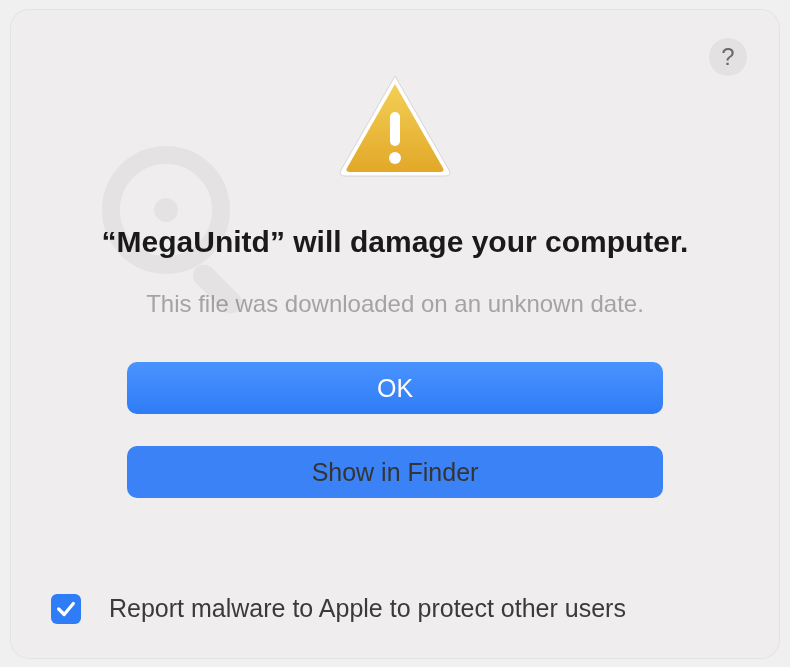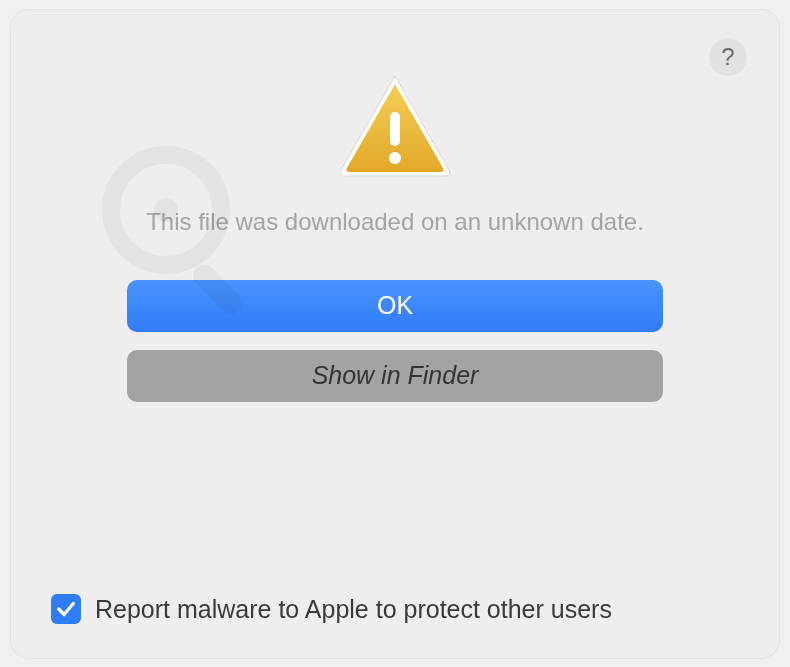--- a/index.html
+++ b/index.html
@@ -64,52 +64,51 @@
       font-size: 24px;
       color: #a5a3a3;
       text-align: left;
       font-weight: 400;
     }
     .button-group {
       margin-top: 44px;
       width: 536px;
       display: flex;
       flex-direction: column;
-      gap: 18px;
+      gap: 32px;
     }
     .btn {
       width: 100%;
       height: 52px;
       border-radius: 10px;
       font-size: 25px;
       border: none;
       cursor: pointer;
       font-family: inherit;
       display: flex;
       align-items: center;
       justify-content: center;
     }
     .btn-primary {
       background: linear-gradient(180deg, #4a93ff 0%, #2e7cf6 100%);
       color: #ffffff;
       font-weight: 500;
     }
     .btn-secondary {
-      background: #a3a3a3;
+      background: #3b82f6;
       color: #343434;
       font-weight: 400;
-      font-style: italic;
     }
     .checkbox-row {
       position: absolute;
       bottom: 34px;
       left: 40px;
       display: flex;
-      align-items: flex-end;
-      gap: 14px;
+      align-items: center;
+      gap: 28px;
     }
     .checkbox {
       position: relative;
       width: 30px;
       height: 30px;
       border-radius: 6px;
       background: #2e7cf6;
       display: flex;
       align-items: center;
       justify-content: center;
@@ -169,20 +168,21 @@
         <stop offset="0%" stop-color="#f3cf56"></stop>
         <stop offset="100%" stop-color="#e2a828"></stop>
       </linearGradient>
     </defs>
     <path d="M 60 6 L 114 100 Q 117 106 110 106 L 10 106 Q 3 106 6 100 Z" fill="#ffffff" stroke="#d8d4d4" stroke-width="1"></path>
     <path d="M 60 14 L 108 98 Q 110 102 105 102 L 15 102 Q 10 102 12 98 Z" fill="url(#triGrad)"></path>
     <rect x="55" y="42" width="10" height="34" rx="5" fill="#ffffff"></rect>
     <circle cx="60" cy="88" r="6" fill="#ffffff"></circle>
   </svg>
 
+  <div class="title">“MegaUnitd” will damage your computer.</div>
 
   <div class="subtitle">This file was downloaded on an unknown date.</div>
 
   <div class="button-group">
     <button class="btn btn-primary">OK</button>
     <button class="btn btn-secondary">Show in Finder</button>
   </div>
 
   <div class="checkbox-row">
     <div class="checkbox">

